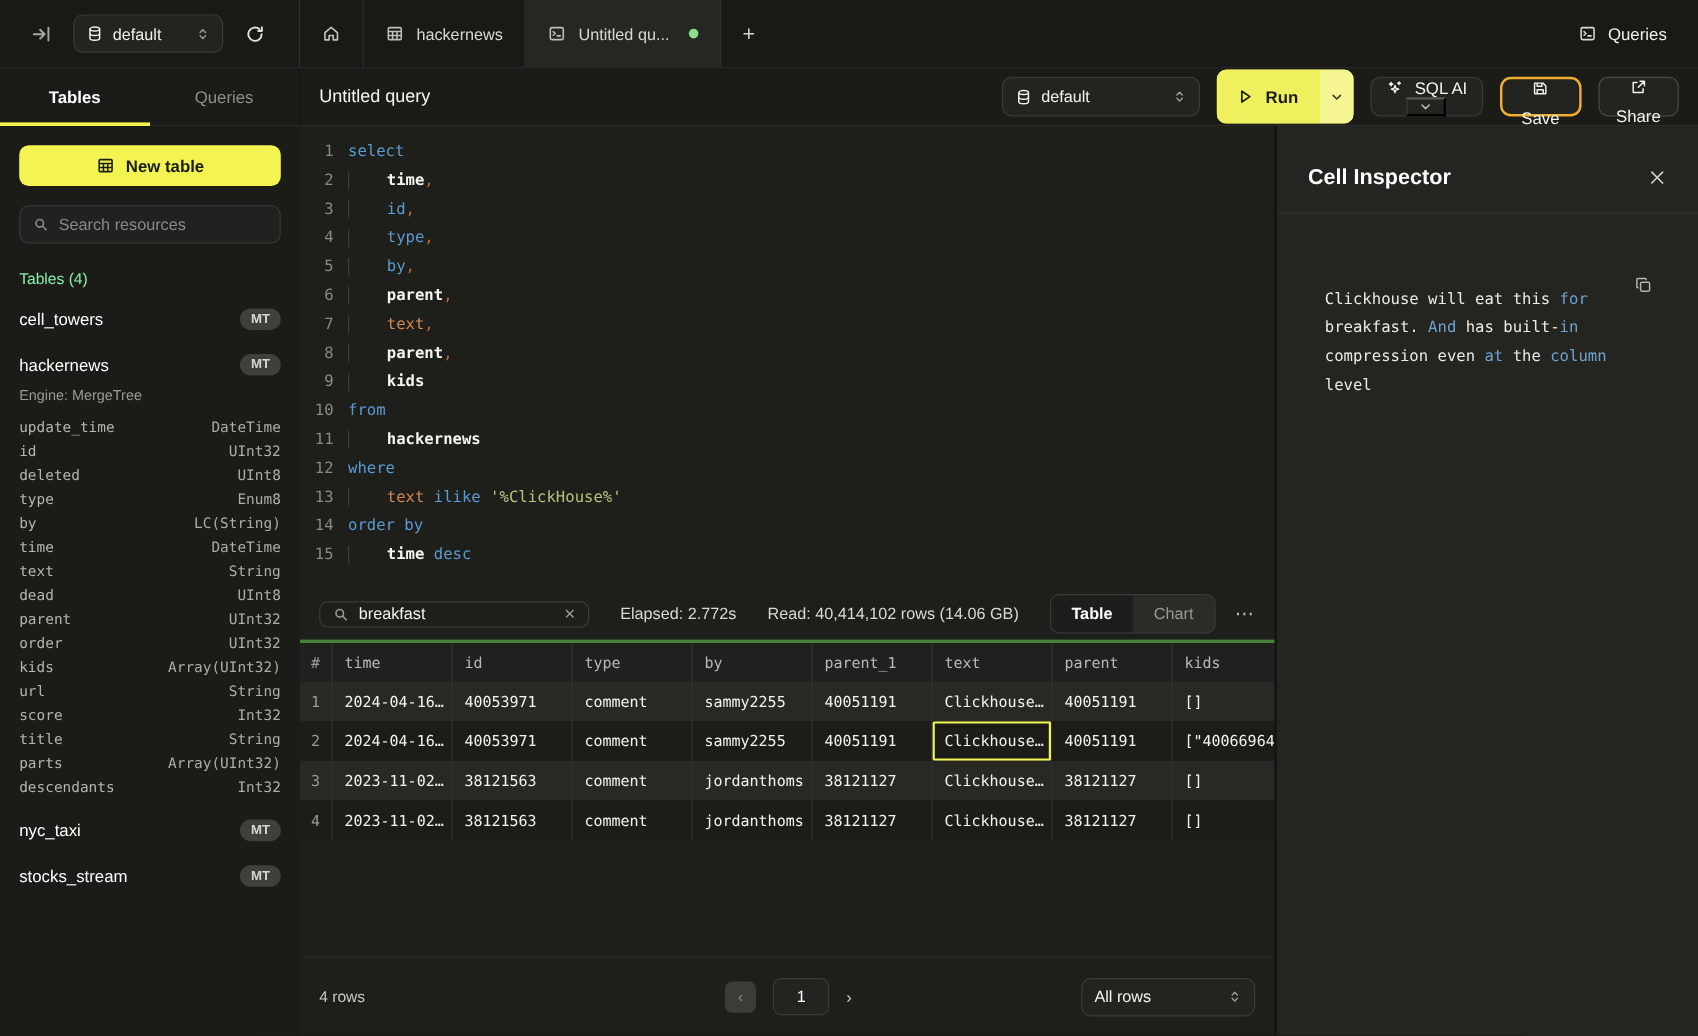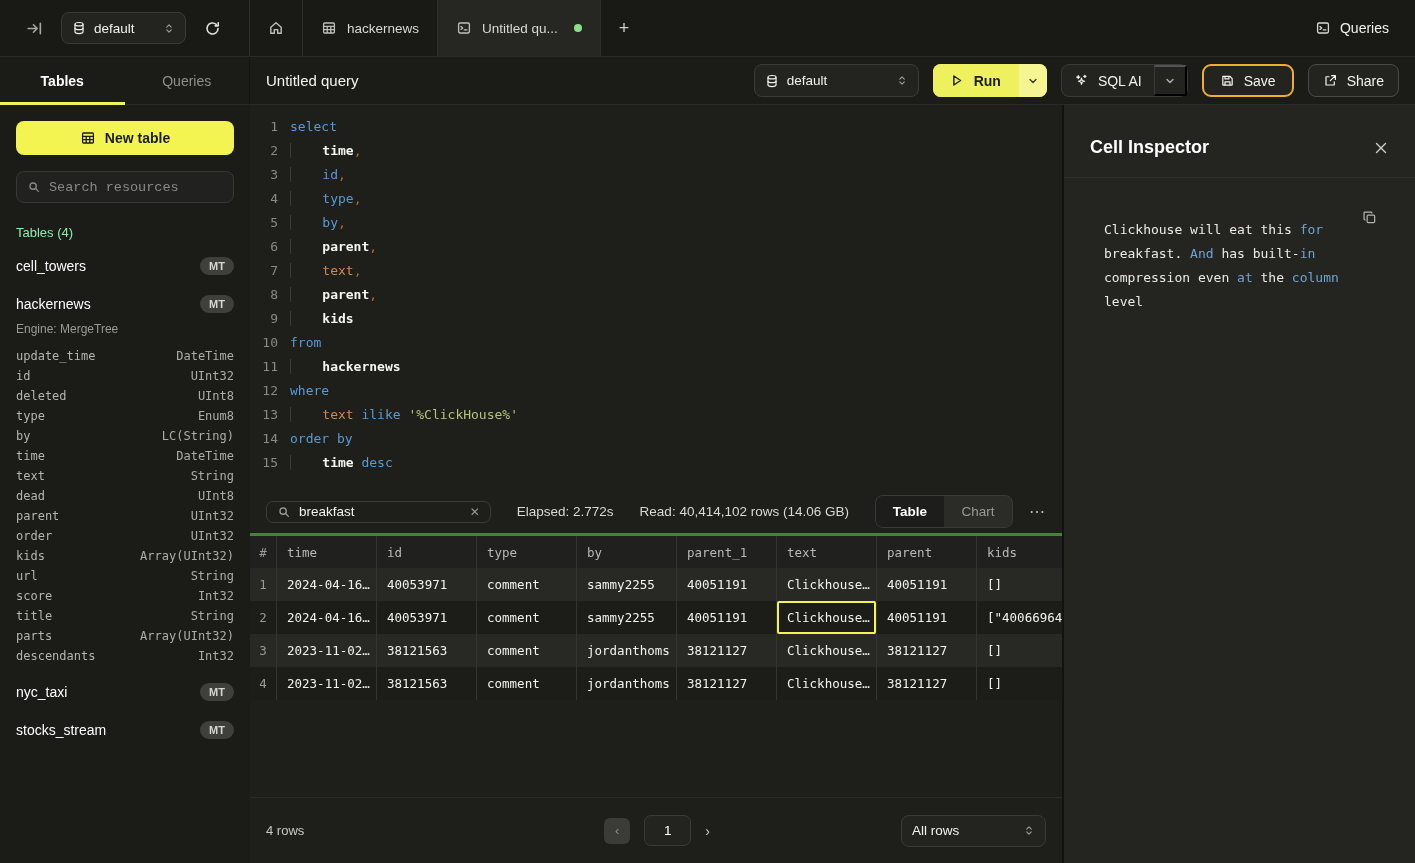--- a/index.html
+++ b/index.html
@@ -29,37 +29,37 @@
   
   .subheader { height:48px; flex:none; display:flex; align-items:stretch; background:#1b1b18; border-bottom:1px solid #2a2a27; }
   .sidebar-tabs { width:250px; flex:none; display:flex; border-right:1px solid #141412; }
   .s-tab { flex:1; display:flex; align-items:center; justify-content:center; font-size:14px; color:#8f8f89; cursor:pointer; position:relative; background:none; border:none; }
   .s-tab.active { color:#ffffff; font-weight:600; }
   .s-tab.active::after { content:""; position:absolute; left:0; right:0; bottom:-1px; height:3px; background:#f3f452; }
   .query-header { flex:1; display:flex; align-items:center; padding:0 16px; gap:14px; }
   .query-title { font-size:15px; color:#f5f5f0; margin-right:auto; }
   .hdr-controls { display:flex; align-items:center; gap:14px; }
   .hdr-controls .select-box { width:165px; height:33px; }
-  .run-btn { display:flex; align-items:stretch; height:33px; border-radius:8px; overflow:hidden; border:none; padding:0; cursor:pointer; background:#eef05e; }
+  .run-btn { display:flex; align-items:stretch; height:45px; border-radius:8px; overflow:hidden; border:none; padding:0; cursor:pointer; background:#eef05e; }
   .run-main { display:flex; align-items:center; gap:10px; padding:0 18px 0 16px; color:#1c1c19; font-size:14px; font-weight:600; background:#eef05e; }
   .run-chev { display:flex; align-items:center; padding:0 8px; background:#f5f693; color:#3a3a20; }
-  .dark-btn { display:flex; align-items:center; height:33px; background:#232320; border:1px solid #3a3a37; border-radius:8px; color:#f2f2ee; font-size:14px; cursor:pointer; }
+  .dark-btn { display:flex; align-items:center; height:33px; background:#232320; border:1px solid #3a3a37; border-radius:8px; color:#f2f2ee; font-size:14px; cursor:pointer;flex-direction:column; }
   .sqlai-main { display:flex; align-items:center; gap:9px; padding:0 12px; }
   .sqlai-chev { display:flex; align-items:center; padding:0 9px; border-left:1px solid #3a3a37; color:#b5b5af; height:100%; }
   .save-btn { gap:9px; padding:0 16px; border:2px solid #efae2e; border-radius:9px; font-weight:500; }
   .share-btn { gap:9px; padding:0 14px; border:1px solid #4a4a46; font-weight:500; }
 
   
   .content { flex:1; min-height:0; display:flex; }
 
   
   .sidebar { width:250px; flex:none; background:#1b1b18; padding:16px; overflow:hidden; }
   .new-table-btn { width:100%; height:34px; background:#f3f452; color:#1c1c19; font-size:14px; font-weight:600; border:none; border-radius:8px; display:flex; align-items:center; justify-content:center; gap:9px; cursor:pointer; }
   .search-wrap { margin-top:16px; display:flex; align-items:center; gap:8px; height:32px; background:#212120; border:1px solid #373734; border-radius:8px; padding:0 10px; color:#8a8a85; }
-  .search-wrap input { background:none; border:none; outline:none; color:#ffffff; font-size:13.5px; width:100%; font-family:Liberation Mono, monospace; }
+  .search-wrap input { background:none; border:none; outline:none; color:#ffffff; font-size:13.5px; width:100%; font-family:Liberation Sans, sans-serif; }
   .search-wrap input::placeholder { color:#8a8a85; }
   .section-label { margin-top:22px; font-size:13px; color:#86efac; }
   .tbl-item { display:flex; align-items:center; justify-content:space-between; margin-top:14px; height:24px; cursor:pointer; }
   .tbl-name { font-size:14px; font-weight:500; color:#ffffff;text-align:center; }
   .mt-badge { background:#3f3f3c; color:#d6d6d2; font-size:11px; font-weight:600; border-radius:10px; padding:3px 9px; }
   .engine-line { font-size:12px; color:#9a9a95; margin-top:6px; }
   .col-row { display:flex; justify-content:space-between; font-family:"DejaVu Sans Mono", monospace; font-size:12px; color:#b5b5b0; height:20px; align-items:center; }
   .col-list { margin-top:10px; }
   .col-row .ctype { color:#adada8; }
 
@@ -106,21 +106,21 @@
   
   .bottombar { height:66px; flex:none; border-top:1px solid #2a2a27; display:flex; align-items:center; padding:0 16px; position:relative; }
   .rowcount { font-size:13px; color:#c9c9c4; }
   .pager { position:absolute; left:293px; width:228px; display:flex; align-items:center; gap:14px; justify-content:center; }
   .pg-prev { width:26px; height:26px; border-radius:6px; background:#3b3b38; border:none; color:#8a8a85; cursor:pointer; font-size:13px; }
   .pg-num { width:47px; height:31px; background:#232320; border:1px solid #3a3a37; border-radius:7px; color:#ffffff; text-align:center; font-size:13.5px; font-family:inherit; }
   .pg-next { background:none; border:none; color:#cfcfca; cursor:pointer; font-size:14px; }
   .allrows { margin-left:auto; width:145px; height:32px; }
 
   
-  .inspector { flex:1; background:#242421; display:flex; flex-direction:column; }
+  .inspector { flex:1; background:#242421; display:flex; flex-direction:column;gap:20px; }
   .insp-head { height:73px; flex:none; display:flex; align-items:center; padding:12px 26px 0 26px; border-bottom:1px solid #31312e; }
   .insp-title { font-size:18px; font-weight:700; color:#ffffff; }
   .insp-close { margin-left:auto; background:none; border:none; color:#cfcfca; cursor:pointer; margin-top:2px; }
   .insp-body { position:relative; padding:40px 56px 0 40px; font-family:"DejaVu Sans Mono", monospace; font-size:13px; line-height:24px; color:#eceae6; }
   .insp-body .b { color:#6fa3cf; }
   .copy-btn { position:absolute; top:32px; right:38px; background:none; border:none; color:#b5b5af; cursor:pointer; }
 </style>
 </head>
 <body>
 

